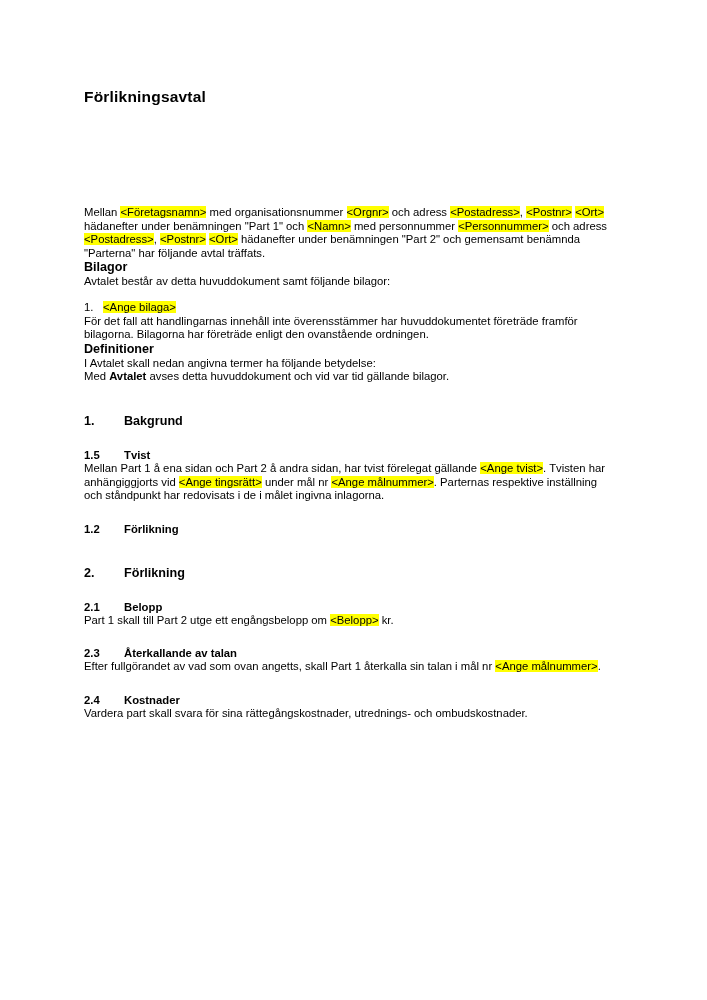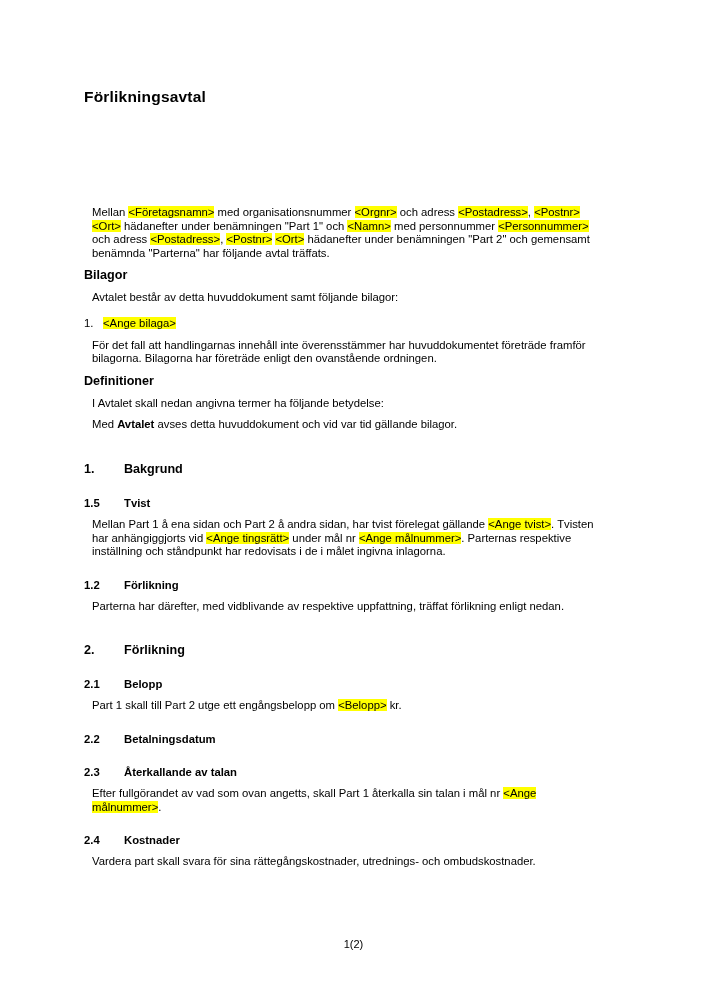--- a/index.html
+++ b/index.html
@@ -31,21 +31,21 @@
     letter-spacing: 0.2px;
     margin: 0;
     padding-top: 88px;
   }
   .intro-block {
     margin-top: 100px;
   }
   p.body {
     font-size: 11.3px;
     line-height: 13.6px;
-    margin: 8px;
+    margin: 0;
     text-align: left;
   }
   .hl {
     background-color: #ffff00;
   }
   h2.heading2 {
     font-size: 12.6px;
     font-weight: bold;
     margin: 0;
     padding: 0;
@@ -141,47 +141,41 @@
     <div class="subsec-head">
       <span class="subsec-num">1.5</span>
       <span class="subsec-title">Tvist</span>
     </div>
     <p class="body gap-s"><span>Mellan Part 1 å ena sidan och Part 2 å andra sidan, har tvist förelegat gällande </span><span class="hl">&lt;Ange tvist&gt;</span><span>. Tvisten har anhängiggjorts vid </span><span class="hl">&lt;Ange tingsrätt&gt;</span><span> under mål nr </span><span class="hl">&lt;Ange målnummer&gt;</span><span>. Parternas respektive inställning och ståndpunkt har redovisats i de i målet ingivna inlagorna.</span></p>
 
     <div class="subsec-head">
       <span class="subsec-num">1.2</span>
       <span class="subsec-title">Förlikning</span>
     </div>
-    <p class="body gap-s">Parterna har därefter, med vidblivande av respektive uppfattning, träffat förlikning enligt nedan.</p>
 
     <div class="sec-head">
       <span class="sec-num">2.</span>
       <span class="sec-title">Förlikning</span>
     </div>
 
     <div class="subsec-head">
       <span class="subsec-num">2.1</span>
       <span class="subsec-title">Belopp</span>
     </div>
     <p class="body gap-s"><span>Part 1 skall till Part 2 utge ett engångsbelopp om </span><span class="hl">&lt;Belopp&gt;</span><span> kr.</span></p>
 
-    <div class="subsec-head">
-      <span class="subsec-num">2.2</span>
-      <span class="subsec-title">Betalningsdatum</span>
-    </div>
 
     <div class="subsec-head">
       <span class="subsec-num">2.3</span>
       <span class="subsec-title">Återkallande av talan</span>
     </div>
     <p class="body gap-s"><span>Efter fullgörandet av vad som ovan angetts, skall Part 1 återkalla sin talan i mål nr </span><span class="hl">&lt;Ange målnummer&gt;</span><span>.</span></p>
 
     <div class="subsec-head">
       <span class="subsec-num">2.4</span>
       <span class="subsec-title">Kostnader</span>
     </div>
     <p class="body gap-s">Vardera part skall svara för sina rättegångskostnader, utrednings- och ombudskostnader.</p>
 
   </div>
 
-  <div class="footer">1(2)</div>
 
 </div>
 
 </body></html>

